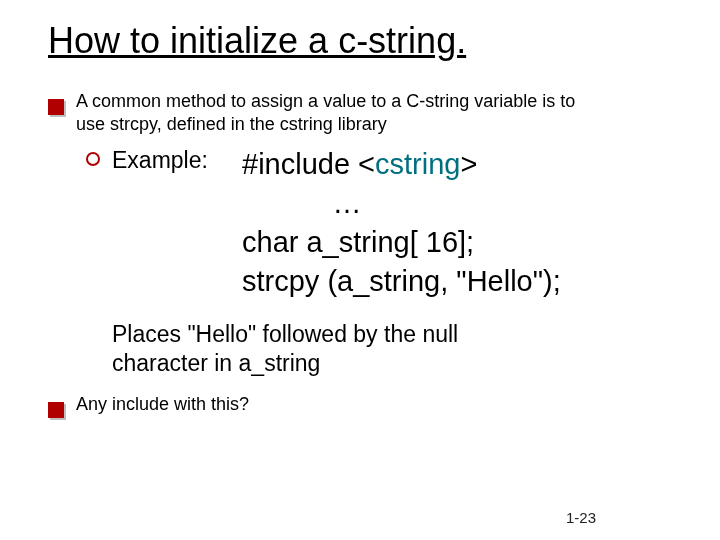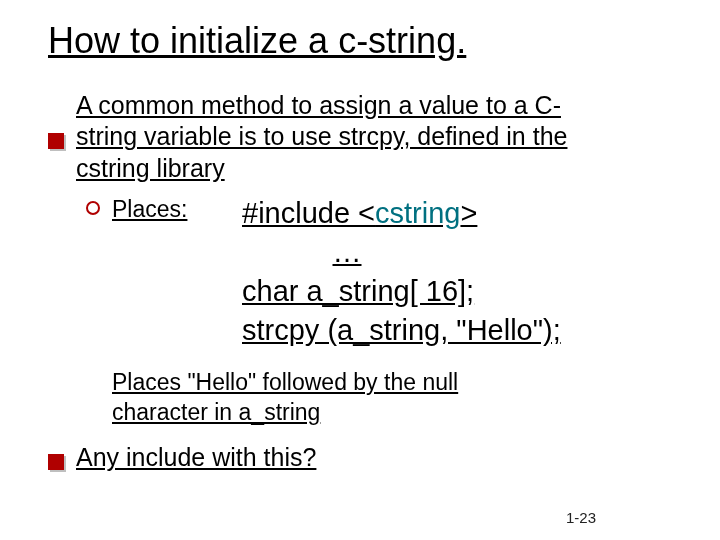--- a/index.html
+++ b/index.html
@@ -10,32 +10,31 @@
     background: #ffffff;
     font-family: "Trebuchet MS", "Lucida Sans", Arial, sans-serif;
     color: #000;
   }
   .slide {
     box-sizing: border-box;
     width: 620px;
     height: 540px;
     padding: 20px 40px 8px 48px;
     position: relative;
-    text-decoration: underline;
   }
   .title {
     font-size: 36px;
     text-decoration: underline;
     margin: 0 0 28px 0;
     font-weight: normal;
   }
   .bullet1 {
     display: flex;
-    align-items: center;
-    font-size: 25px;
+    align-items: flex-start;
+    font-size: 18px;
     margin-bottom: 10px;
     line-height: 1.25;
   }
   .bullet1 .marker {
     flex: 0 0 auto;
     width: 16px;
     height: 16px;
     margin-top: 9px;
     margin-right: 12px;
     background: #b00000;
@@ -112,21 +111,21 @@
   <h1 class="title">How to initialize a c-string.</h1>
 
   <div class="bullet1">
     <span class="marker"></span>
     <span class="text">A common method to assign a value to a C-string variable is to use strcpy, defined in the cstring library</span>
   </div>
 
   <div class="bullet2">
     <span class="marker"></span>
     <div class="text example-row">
-      <span class="example-label">Places:</span>
+      <span class="example-label">Example:</span>
       <div class="code-block">
         <div>
           <span>#include &lt;</span><span class="code-color">cstring</span><span>&gt;</span>
         </div>
         <span class="center-ellipsis">…</span>
         <div>char a_string[ 16];</div>
         <div>strcpy (a_string, "Hello");</div>
       </div>
     </div>
   </div>

